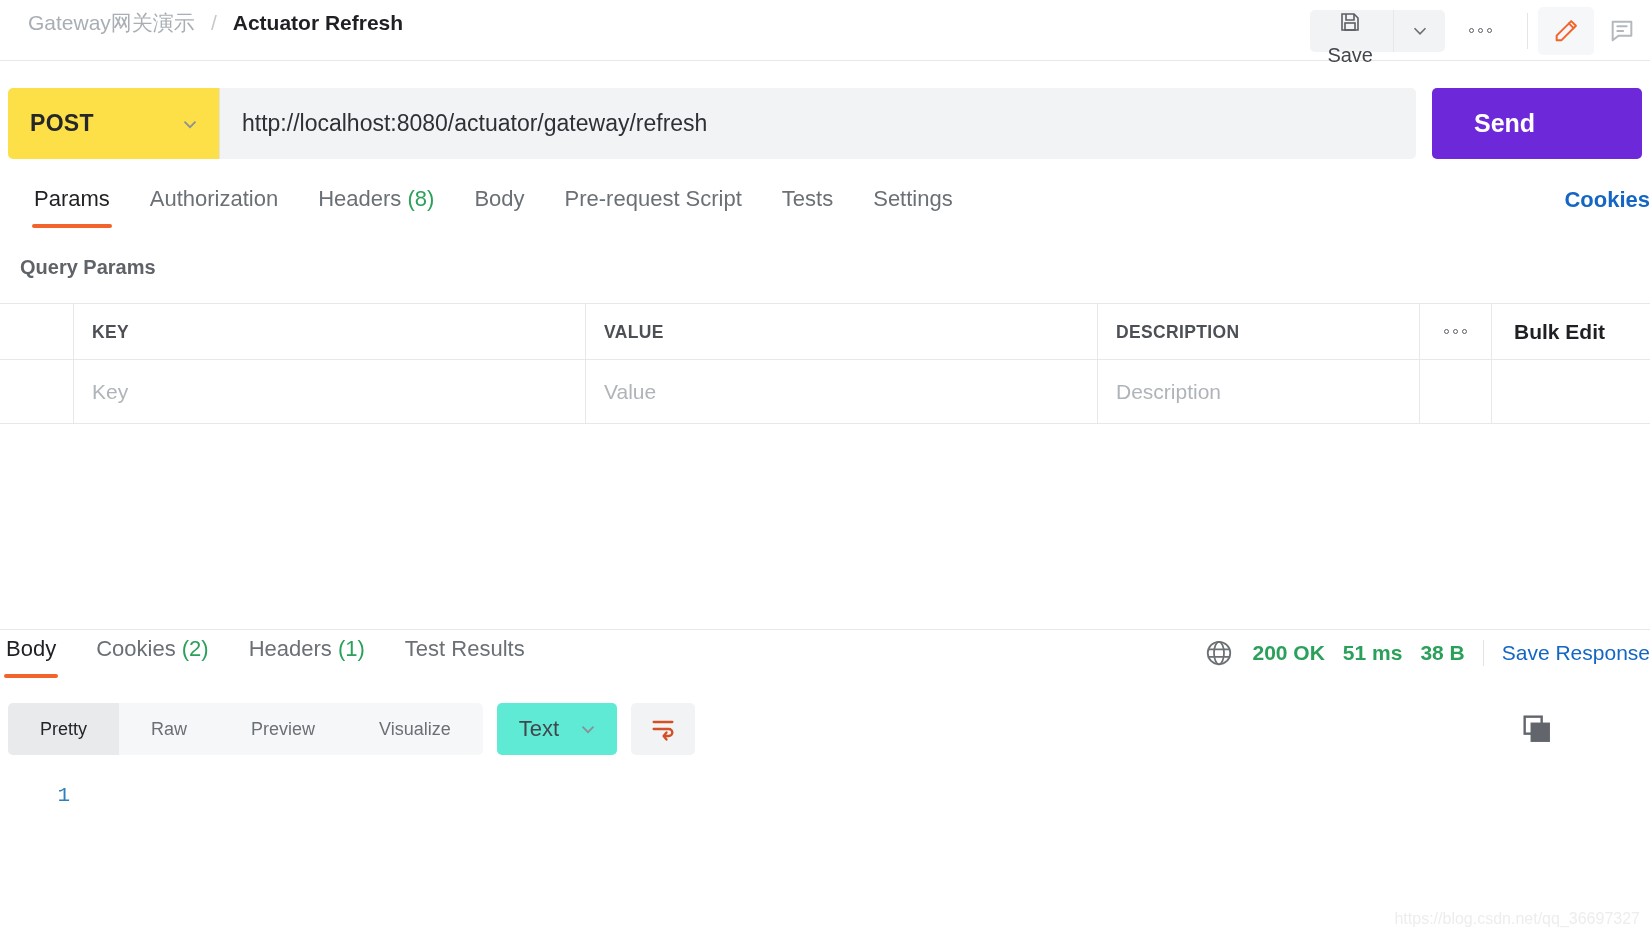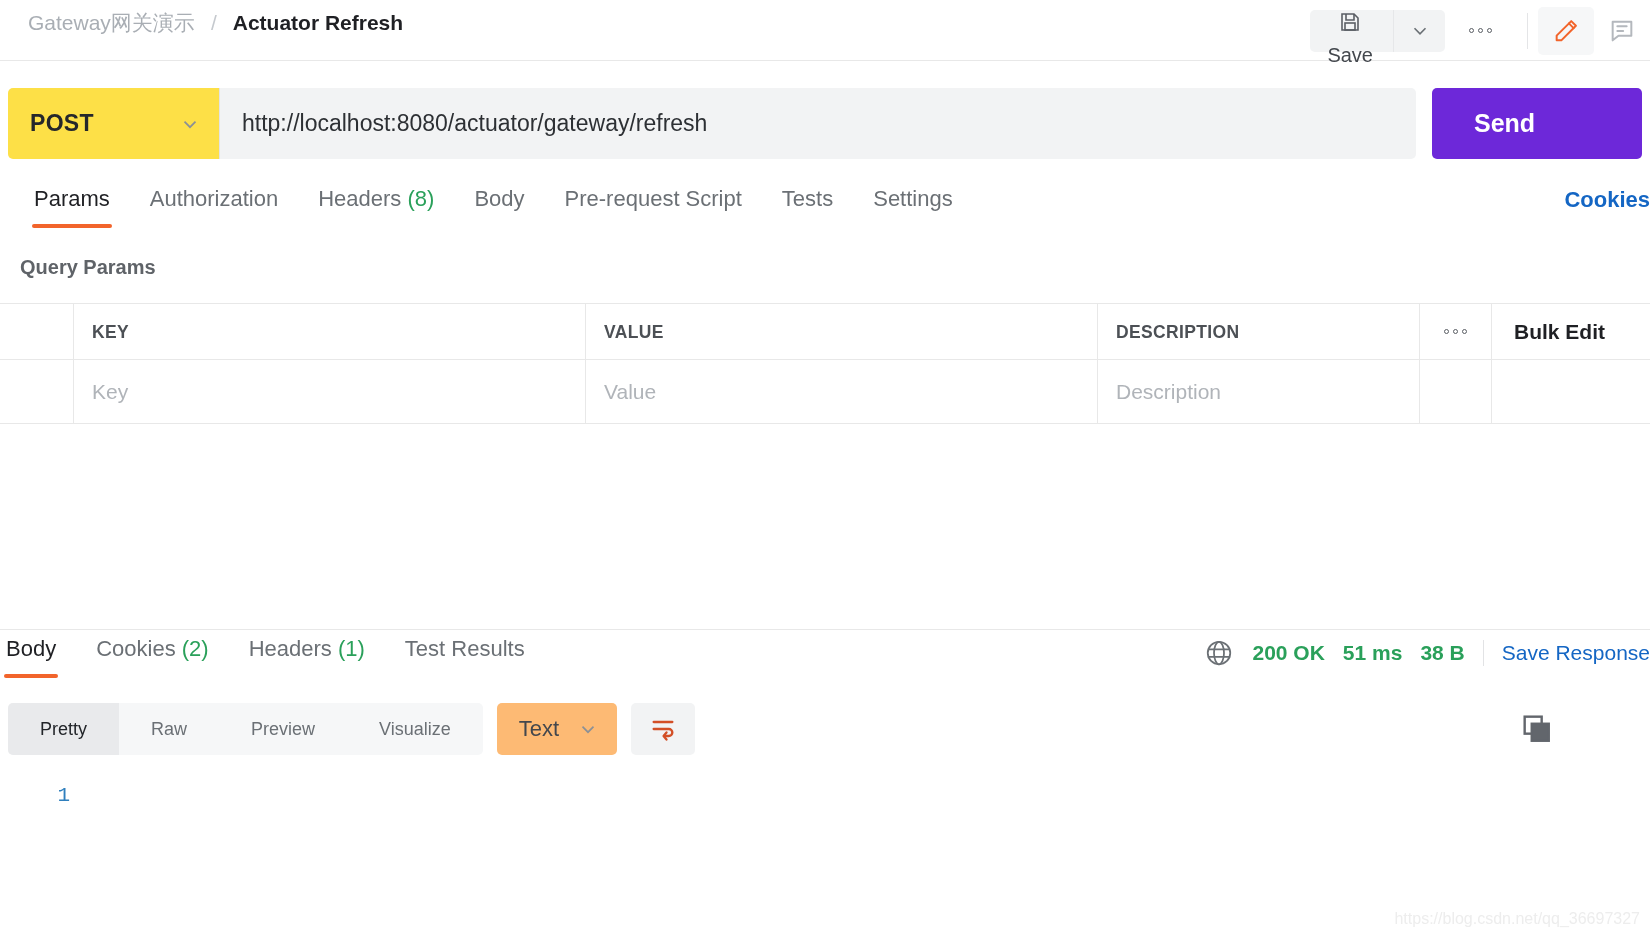--- a/index.html
+++ b/index.html
@@ -197,21 +197,21 @@
     height: 52px;
   }
   .seg-item {
     display: flex; align-items: center;
     padding: 0 32px;
     font-size: 18px; color: #6b7075; cursor: pointer;
   }
   .seg-item.active { background: #e9eaec; color: #222529; }
   .fmt-select {
     display: flex; align-items: center; gap: 18px;
-    background: #fdba74; border-radius: 5px;
+    background: #5eead4; border-radius: 5px;
     height: 52px; padding: 0 18px 0 22px;
     font-size: 22px; color: #43474d; cursor: pointer;
   }
   .wrap-btn {
     width: 64px; height: 52px;
     background: #f2f3f4; border-radius: 5px;
     display: flex; align-items: center; justify-content: center;
     cursor: pointer;
   }
   .copy-btn {

